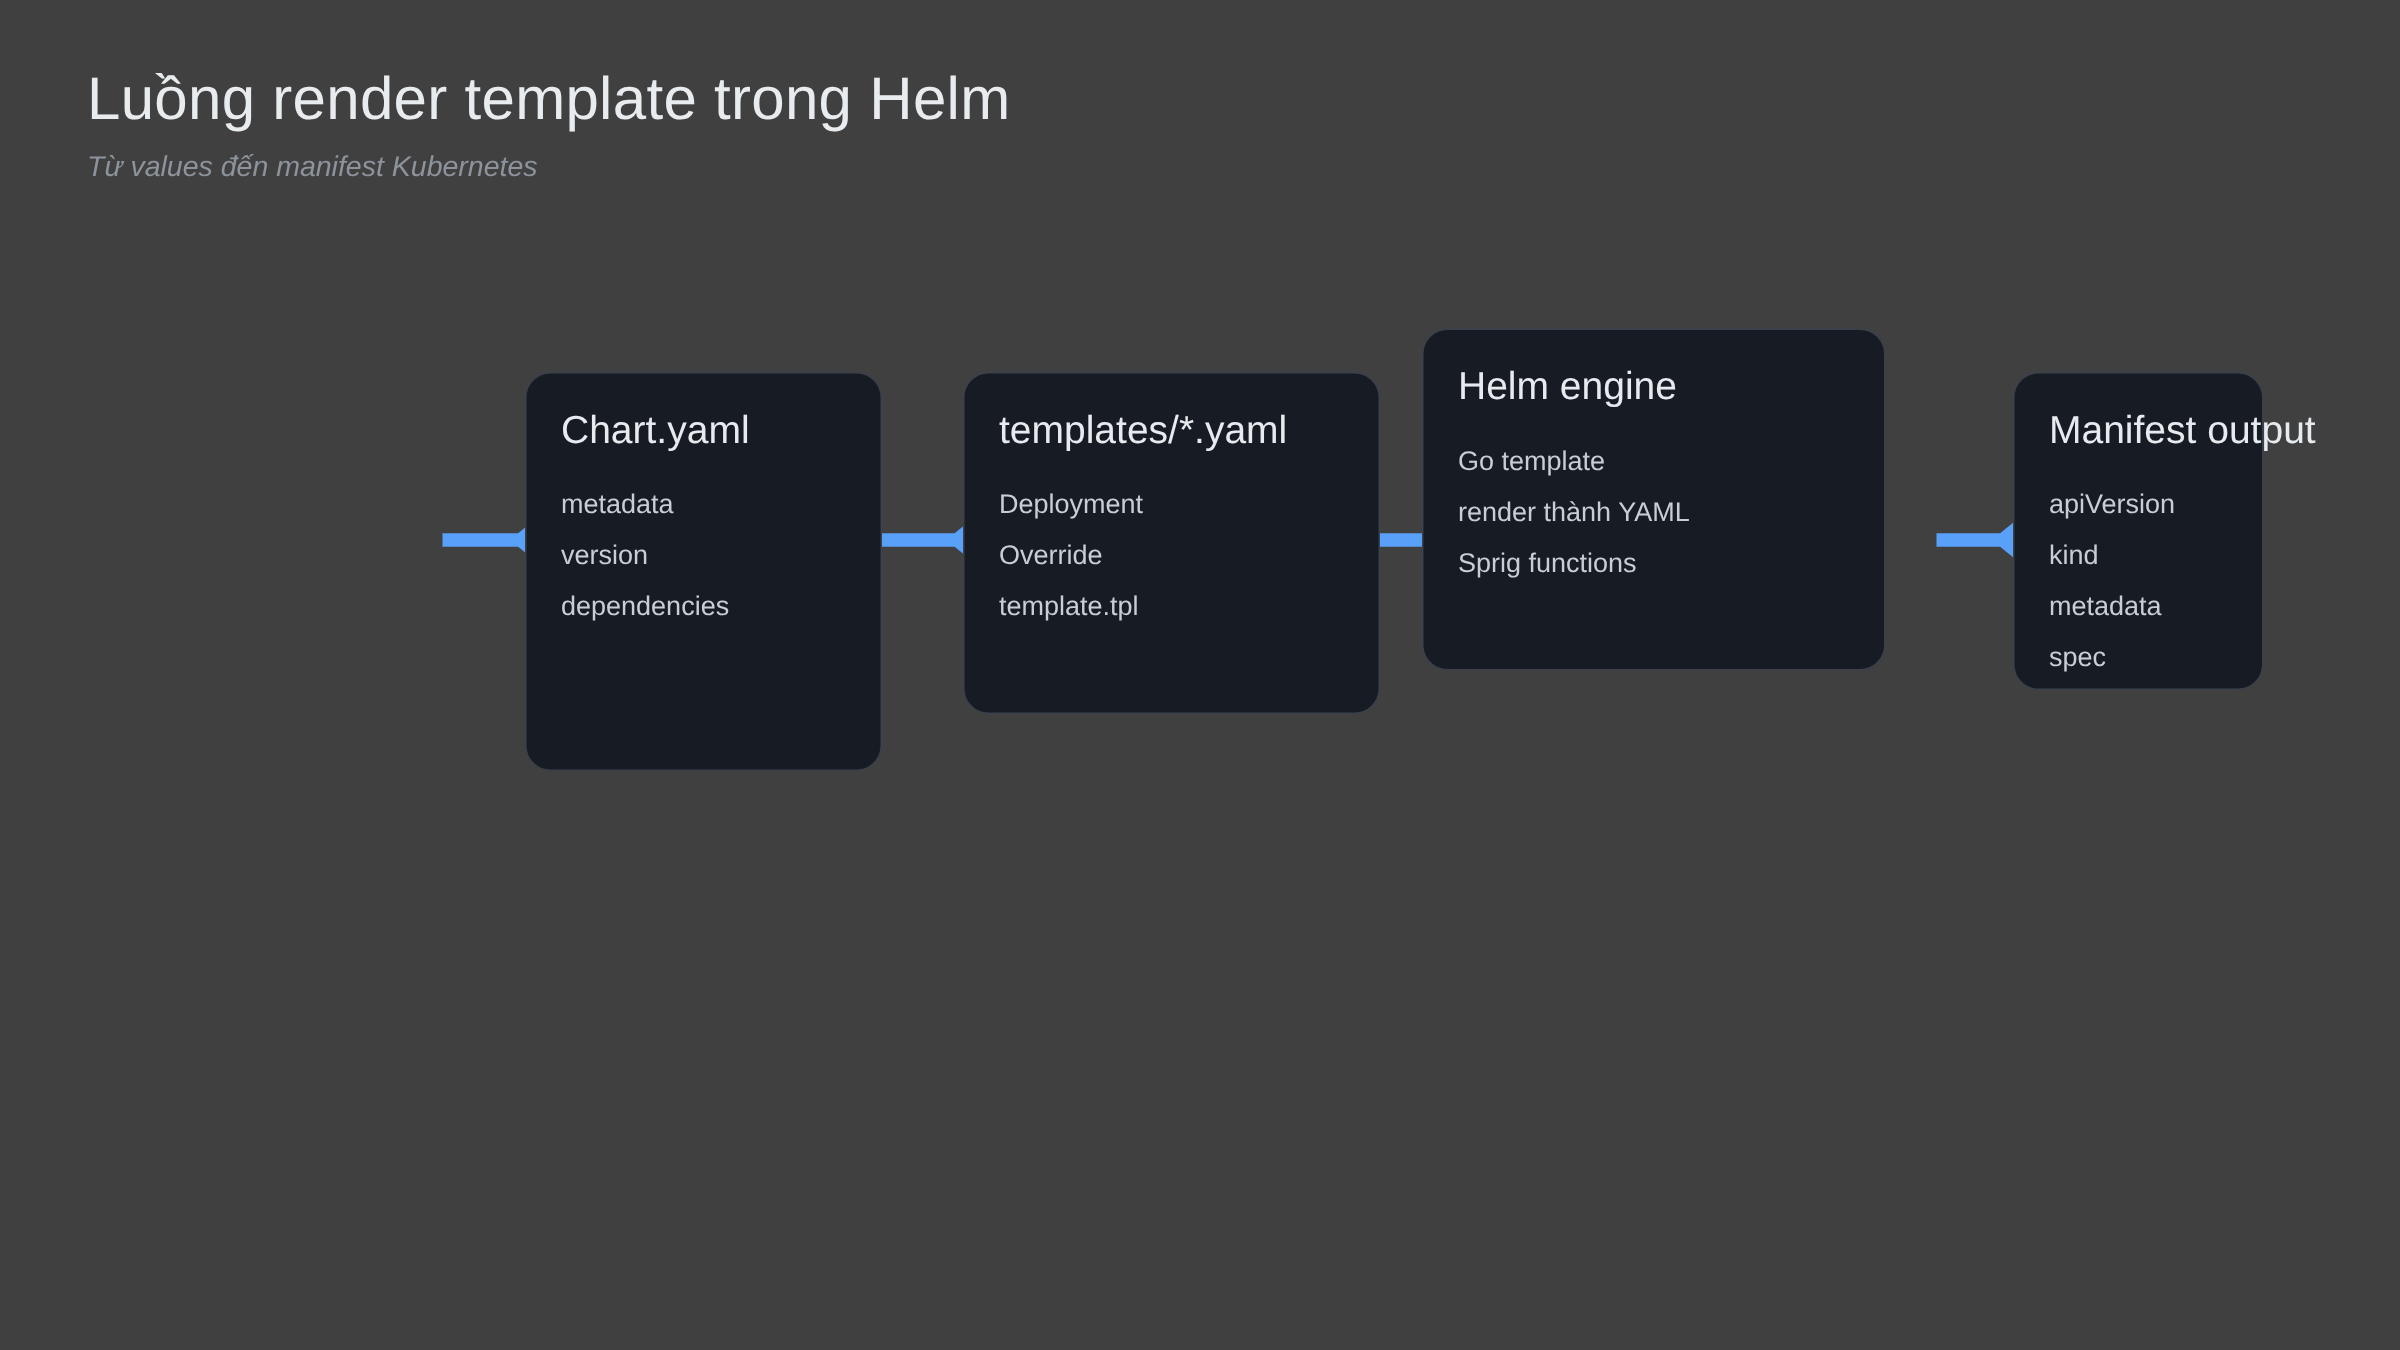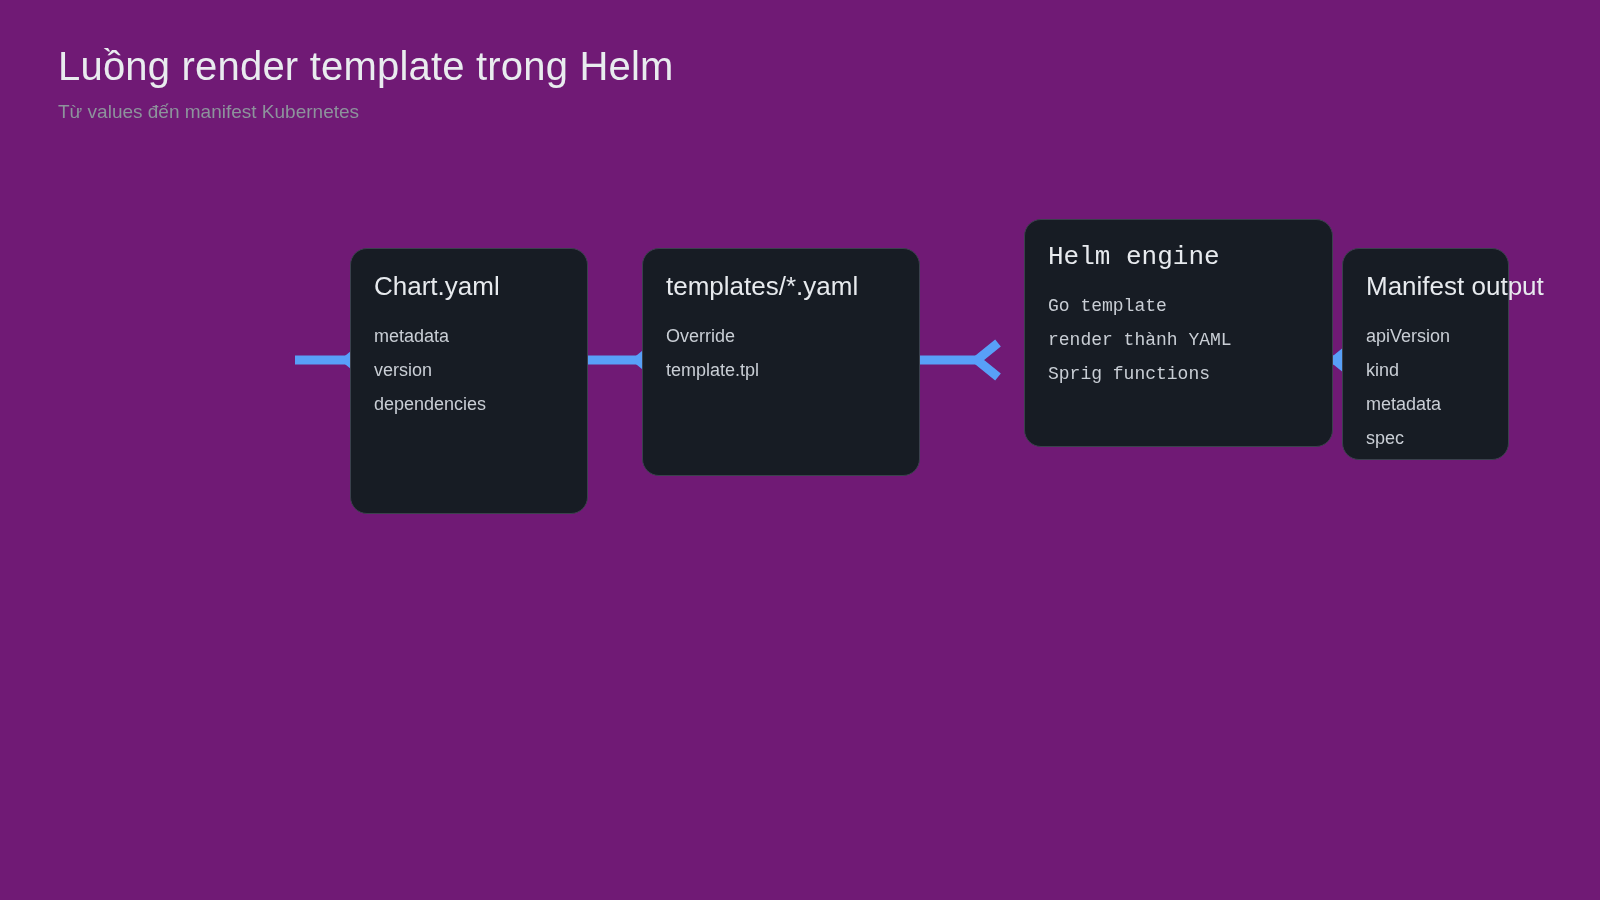--- a/index.html
+++ b/index.html
@@ -5,21 +5,21 @@
   html, body {
     margin: 0;
     padding: 0;
     background: #0c0f15;
     font-family: "Liberation Sans", "DejaVu Sans", sans-serif;
   }
   .canvas {
     position: relative;
     width: 1600px;
     height: 900px;
-    background: #701a75;
+    background: #404040;
     overflow: hidden;
   }
   .header {
     position: absolute;
     left: 58px;
     top: 44px;
   }
   .page-title {
     margin: 0;
     font-size: 40px;
@@ -27,20 +27,21 @@
     color: #e9ecef;
     letter-spacing: 0.2px;
     white-space: nowrap;
   }
   .page-subtitle {
     margin: 12px 0 0 0;
     font-size: 19px;
     font-weight: 400;
     color: #8d939c;
     white-space: nowrap;
+    font-style: italic;
   }
   .node {
     position: absolute;
     box-sizing: border-box;
     background: #171c24;
     border: 1.5px solid #3a414c;
     border-radius: 17px;
     padding: 22px 23px;
   }
   .node-title {
@@ -53,21 +54,21 @@
   .node-item {
     font-size: 18px;
     line-height: 34px;
     color: #c9ced5;
     white-space: nowrap;
   }
   
   #node-values    { left: 62px;   top: 248px; width: 233px; height: 212px; }
   #node-chart     { left: 350px;  top: 248px; width: 238px; height: 266px; }
   #node-templates { left: 642px;  top: 248px; width: 278px; height: 228px; }
-  #node-engine    { left: 1024px;  top: 219px; width: 309px; height: 228px; font-family: Liberation Mono, monospace; }
+  #node-engine    { left: 948px;  top: 219px; width: 309px; height: 228px; }
   #node-manifest  { left: 1342px; top: 248px; width: 167px; height: 212px; }
   .connector-layer {
     position: absolute;
     left: 0; top: 0;
     width: 1600px;
     height: 900px;
     pointer-events: none;
   }
 </style>
 </head>
@@ -94,20 +95,21 @@
 
   <div class="node" id="node-chart">
     <h2 class="node-title">Chart.yaml</h2>
     <div class="node-item">metadata</div>
     <div class="node-item">version</div>
     <div class="node-item">dependencies</div>
   </div>
 
   <div class="node" id="node-templates">
     <h2 class="node-title">templates/*.yaml</h2>
+    <div class="node-item">Deployment</div>
     <div class="node-item">Override</div>
     <div class="node-item">template.tpl</div>
   </div>
 
   <div class="node" id="node-engine">
     <h2 class="node-title">Helm engine</h2>
     <div class="node-item">Go template</div>
     <div class="node-item">render thành YAML</div>
     <div class="node-item">Sprig functions</div>
   </div>

